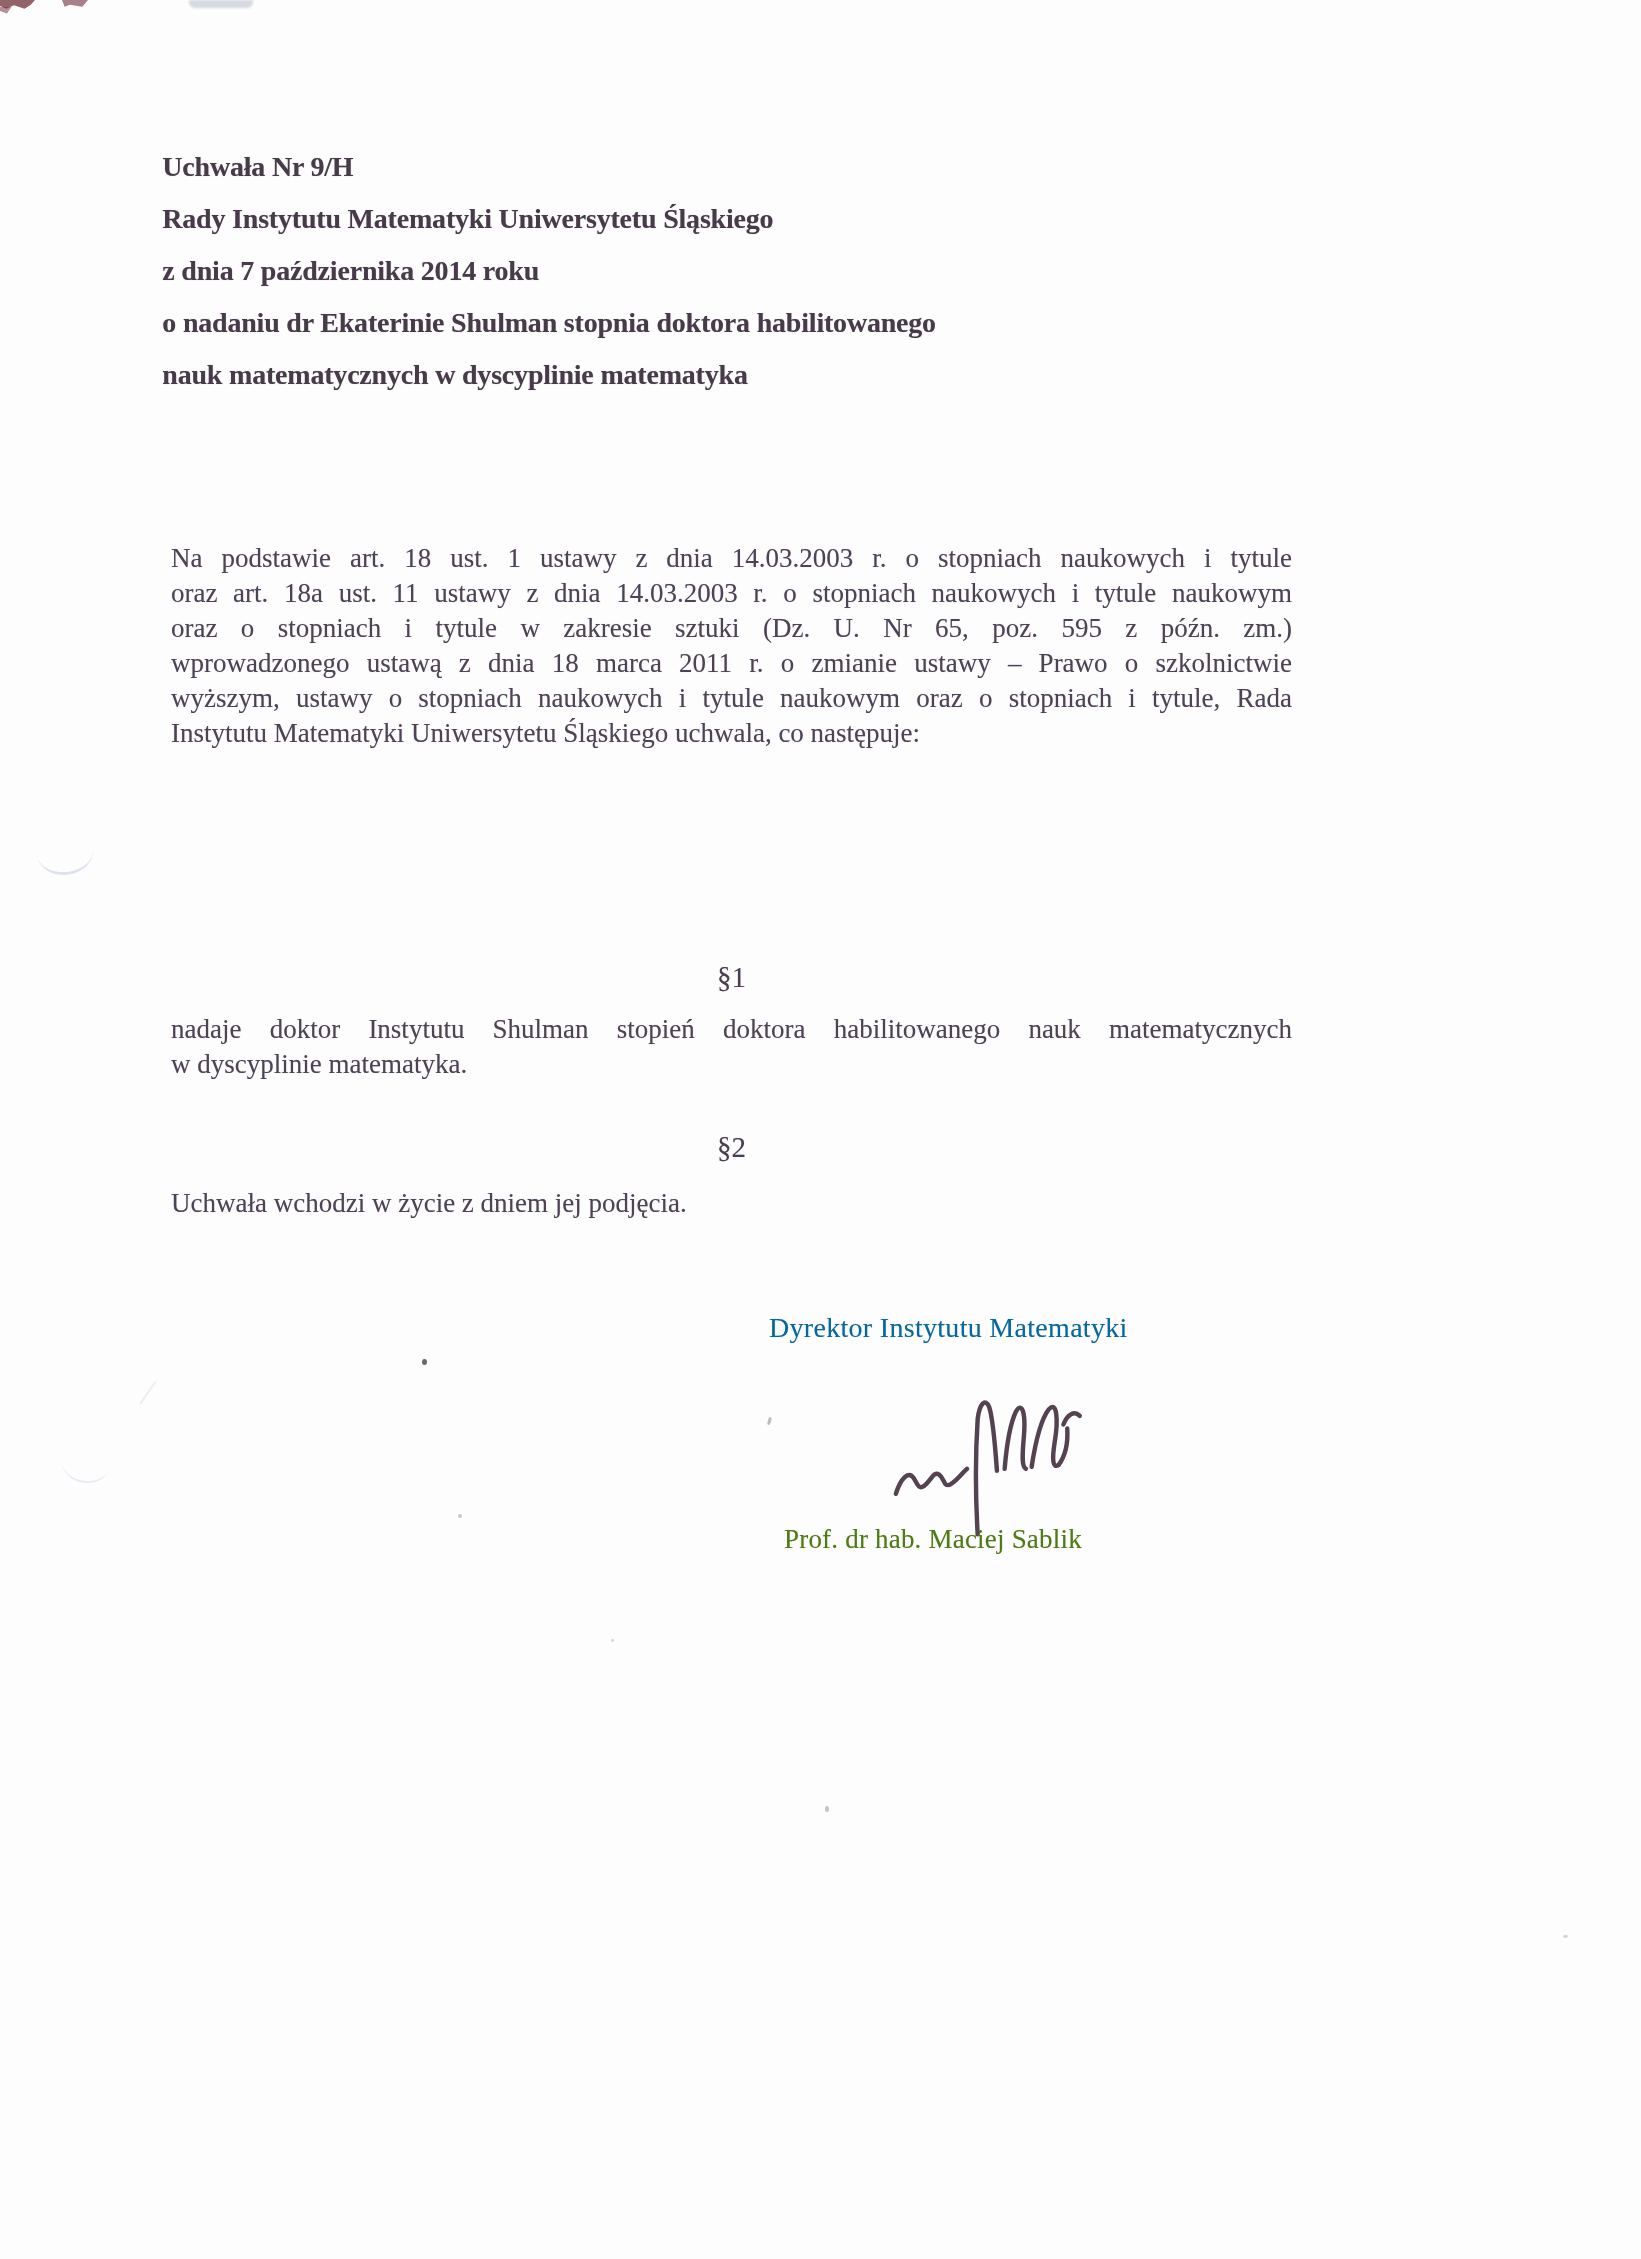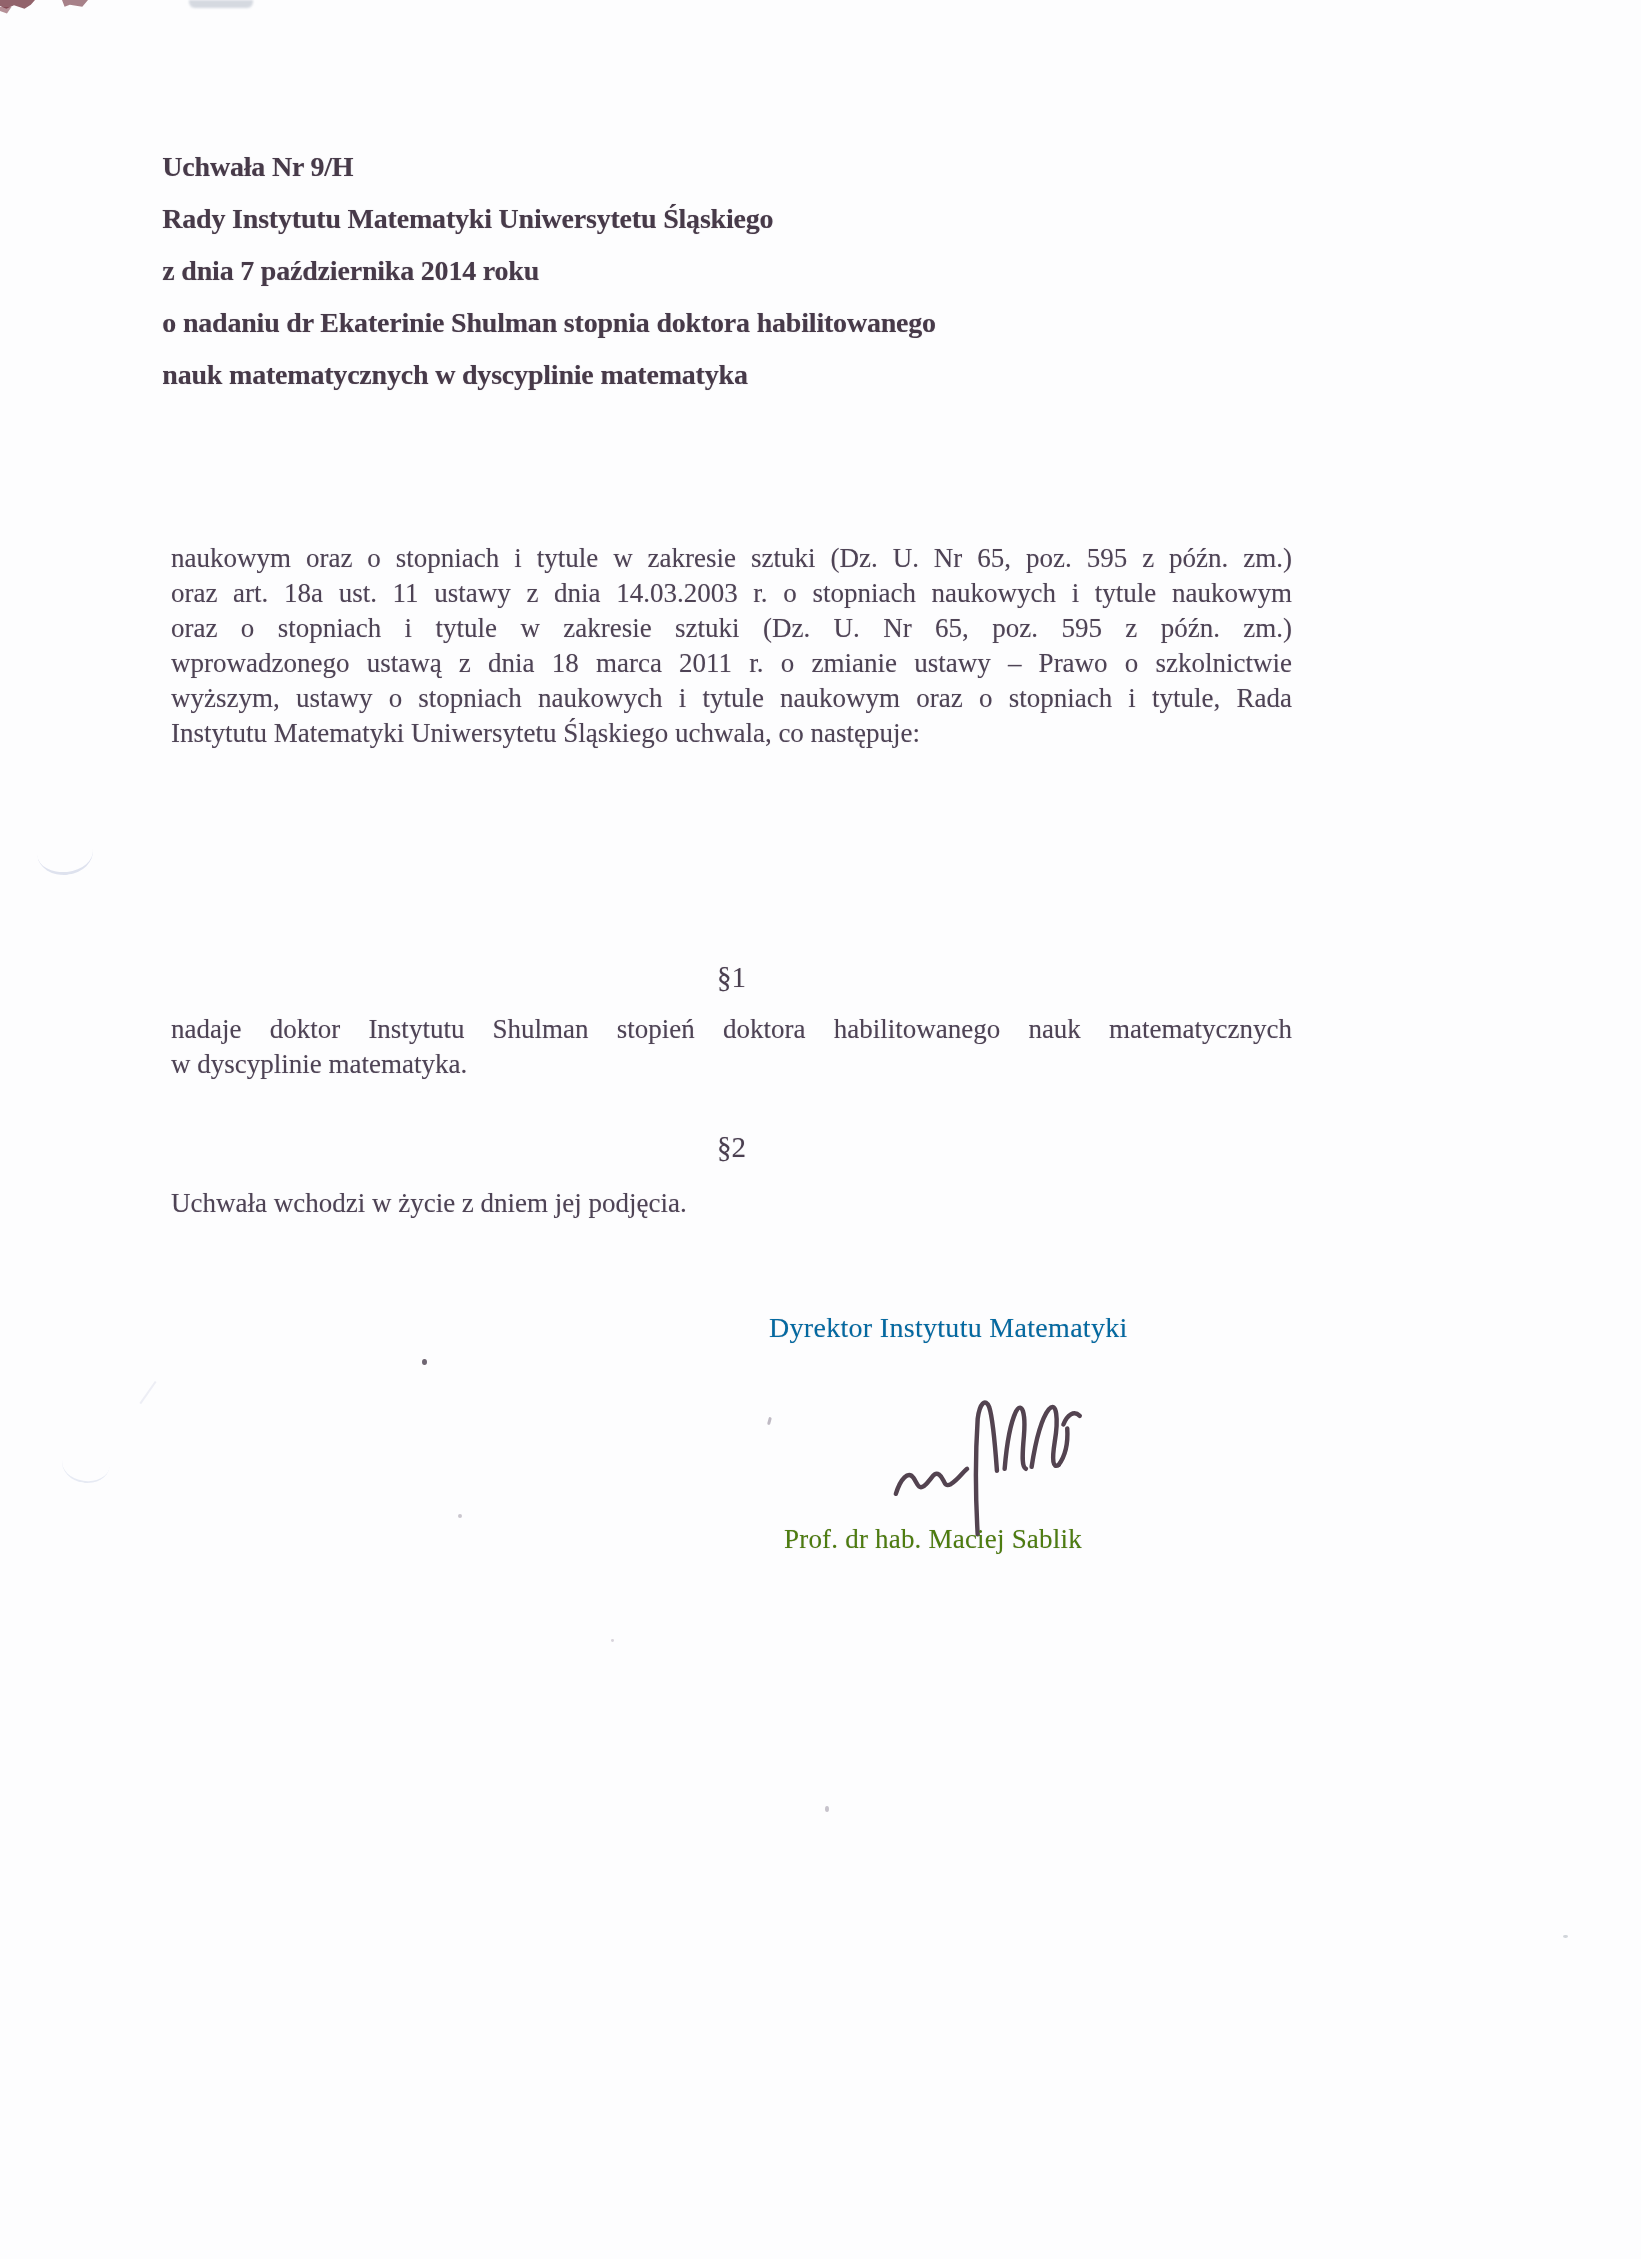--- a/index.html
+++ b/index.html
@@ -131,21 +131,21 @@
 
   <div class="abs" id="heading">
       <div class="tline">Uchwała Nr 9/H</div>
       <div class="tline">Rady Instytutu Matematyki Uniwersytetu Śląskiego</div>
       <div class="tline">z dnia 7 października 2014 roku</div>
       <div class="tline">o nadaniu dr Ekaterinie Shulman stopnia doktora habilitowanego</div>
       <div class="tline">nauk matematycznych w dyscyplinie matematyka</div>
     </div>
 
   <div class="abs para" id="preamble">
-      <div class="jline">naukowym oraz o stopniach i tytule w zakresie sztuki (Dz. U. Nr 65, poz. 595 z późn. zm.)</div>
+      <div class="jline">Na podstawie art. 18 ust. 1 ustawy z dnia 14.03.2003 r. o stopniach naukowych i tytule</div>
       <div class="jline">oraz art. 18a ust. 11 ustawy z dnia 14.03.2003 r. o stopniach naukowych i tytule naukowym</div>
       <div class="jline">oraz o stopniach i tytule w zakresie sztuki (Dz. U. Nr 65, poz. 595 z późn. zm.)</div>
       <div class="jline">wprowadzonego ustawą z dnia 18 marca 2011 r. o zmianie ustawy – Prawo o szkolnictwie</div>
       <div class="jline">wyższym, ustawy o stopniach naukowych i tytule naukowym oraz o stopniach i tytule, Rada</div>
       <div class="jline">Instytutu Matematyki Uniwersytetu Śląskiego uchwala, co następuje:</div>
     </div>
 
   <div class="abs section-symbol" id="s1-symbol">§1</div>
 
   <div class="abs para" id="s1-para">

